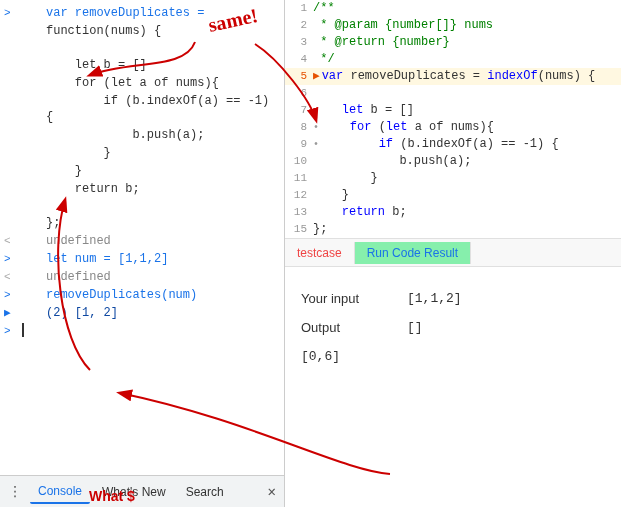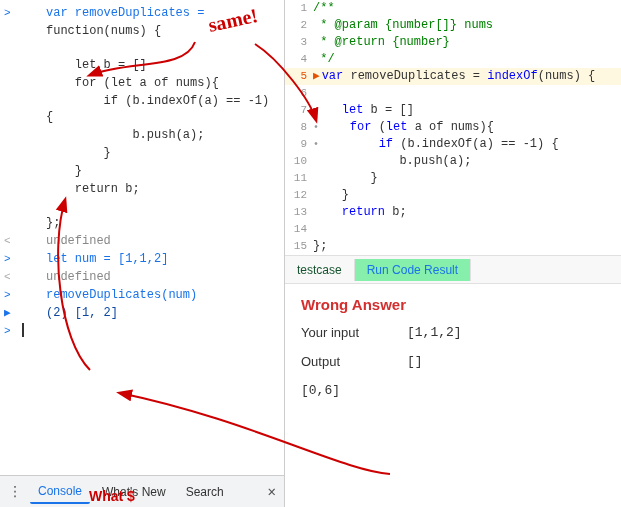--- a/index.html
+++ b/index.html
@@ -164,21 +164,21 @@
       display: flex;
       align-items: center;
       border-bottom: 1px solid #e0e0e0;
       background: #f8f8f8;
       height: 28px;
     }
 
     .code-tab {
       padding: 4px 12px;
       font-size: 12px;
-      color: #14532d;
+      color: #ef4444;
       cursor: pointer;
       font-family: Arial, sans-serif;
       border-right: 1px solid #e0e0e0;
     }
 
     .code-tab.active {
       background: #86efac;
       color: #1a73e8;
     }
 
@@ -406,39 +406,34 @@
         </div>
         <div class="code-line">
           <span class="line-num">12</span>
           <span class="line-code">    }</span>
         </div>
         <div class="code-line">
           <span class="line-num">13</span>
           <span class="line-code">    <span class="kw">return</span> b;</span>
         </div>
         <div class="code-line">
-          <span class="line-num">14</span>
-          <span class="line-code"></span>
-        </div>
-        <div class="code-line">
           <span class="line-num">15</span>
           <span class="line-code">};</span>
         </div>
 
       </div>
     </div>
 
     <div class="code-tabs">
       <span class="code-tab">testcase</span>
       <span class="code-tab active">Run Code Result</span>
     </div>
 
     <div class="results-area">
       <div class="result-status">
-        <span class="wrong-answer">Wrong Answer</span>
       </div>
 
       <div class="result-row">
         <span class="result-label">Your input</span>
         <span class="result-value">[1,1,2]</span>
       </div>
 
       <div class="result-row">
         <span class="result-label">Output</span>
         <span class="result-value">[]</span>

